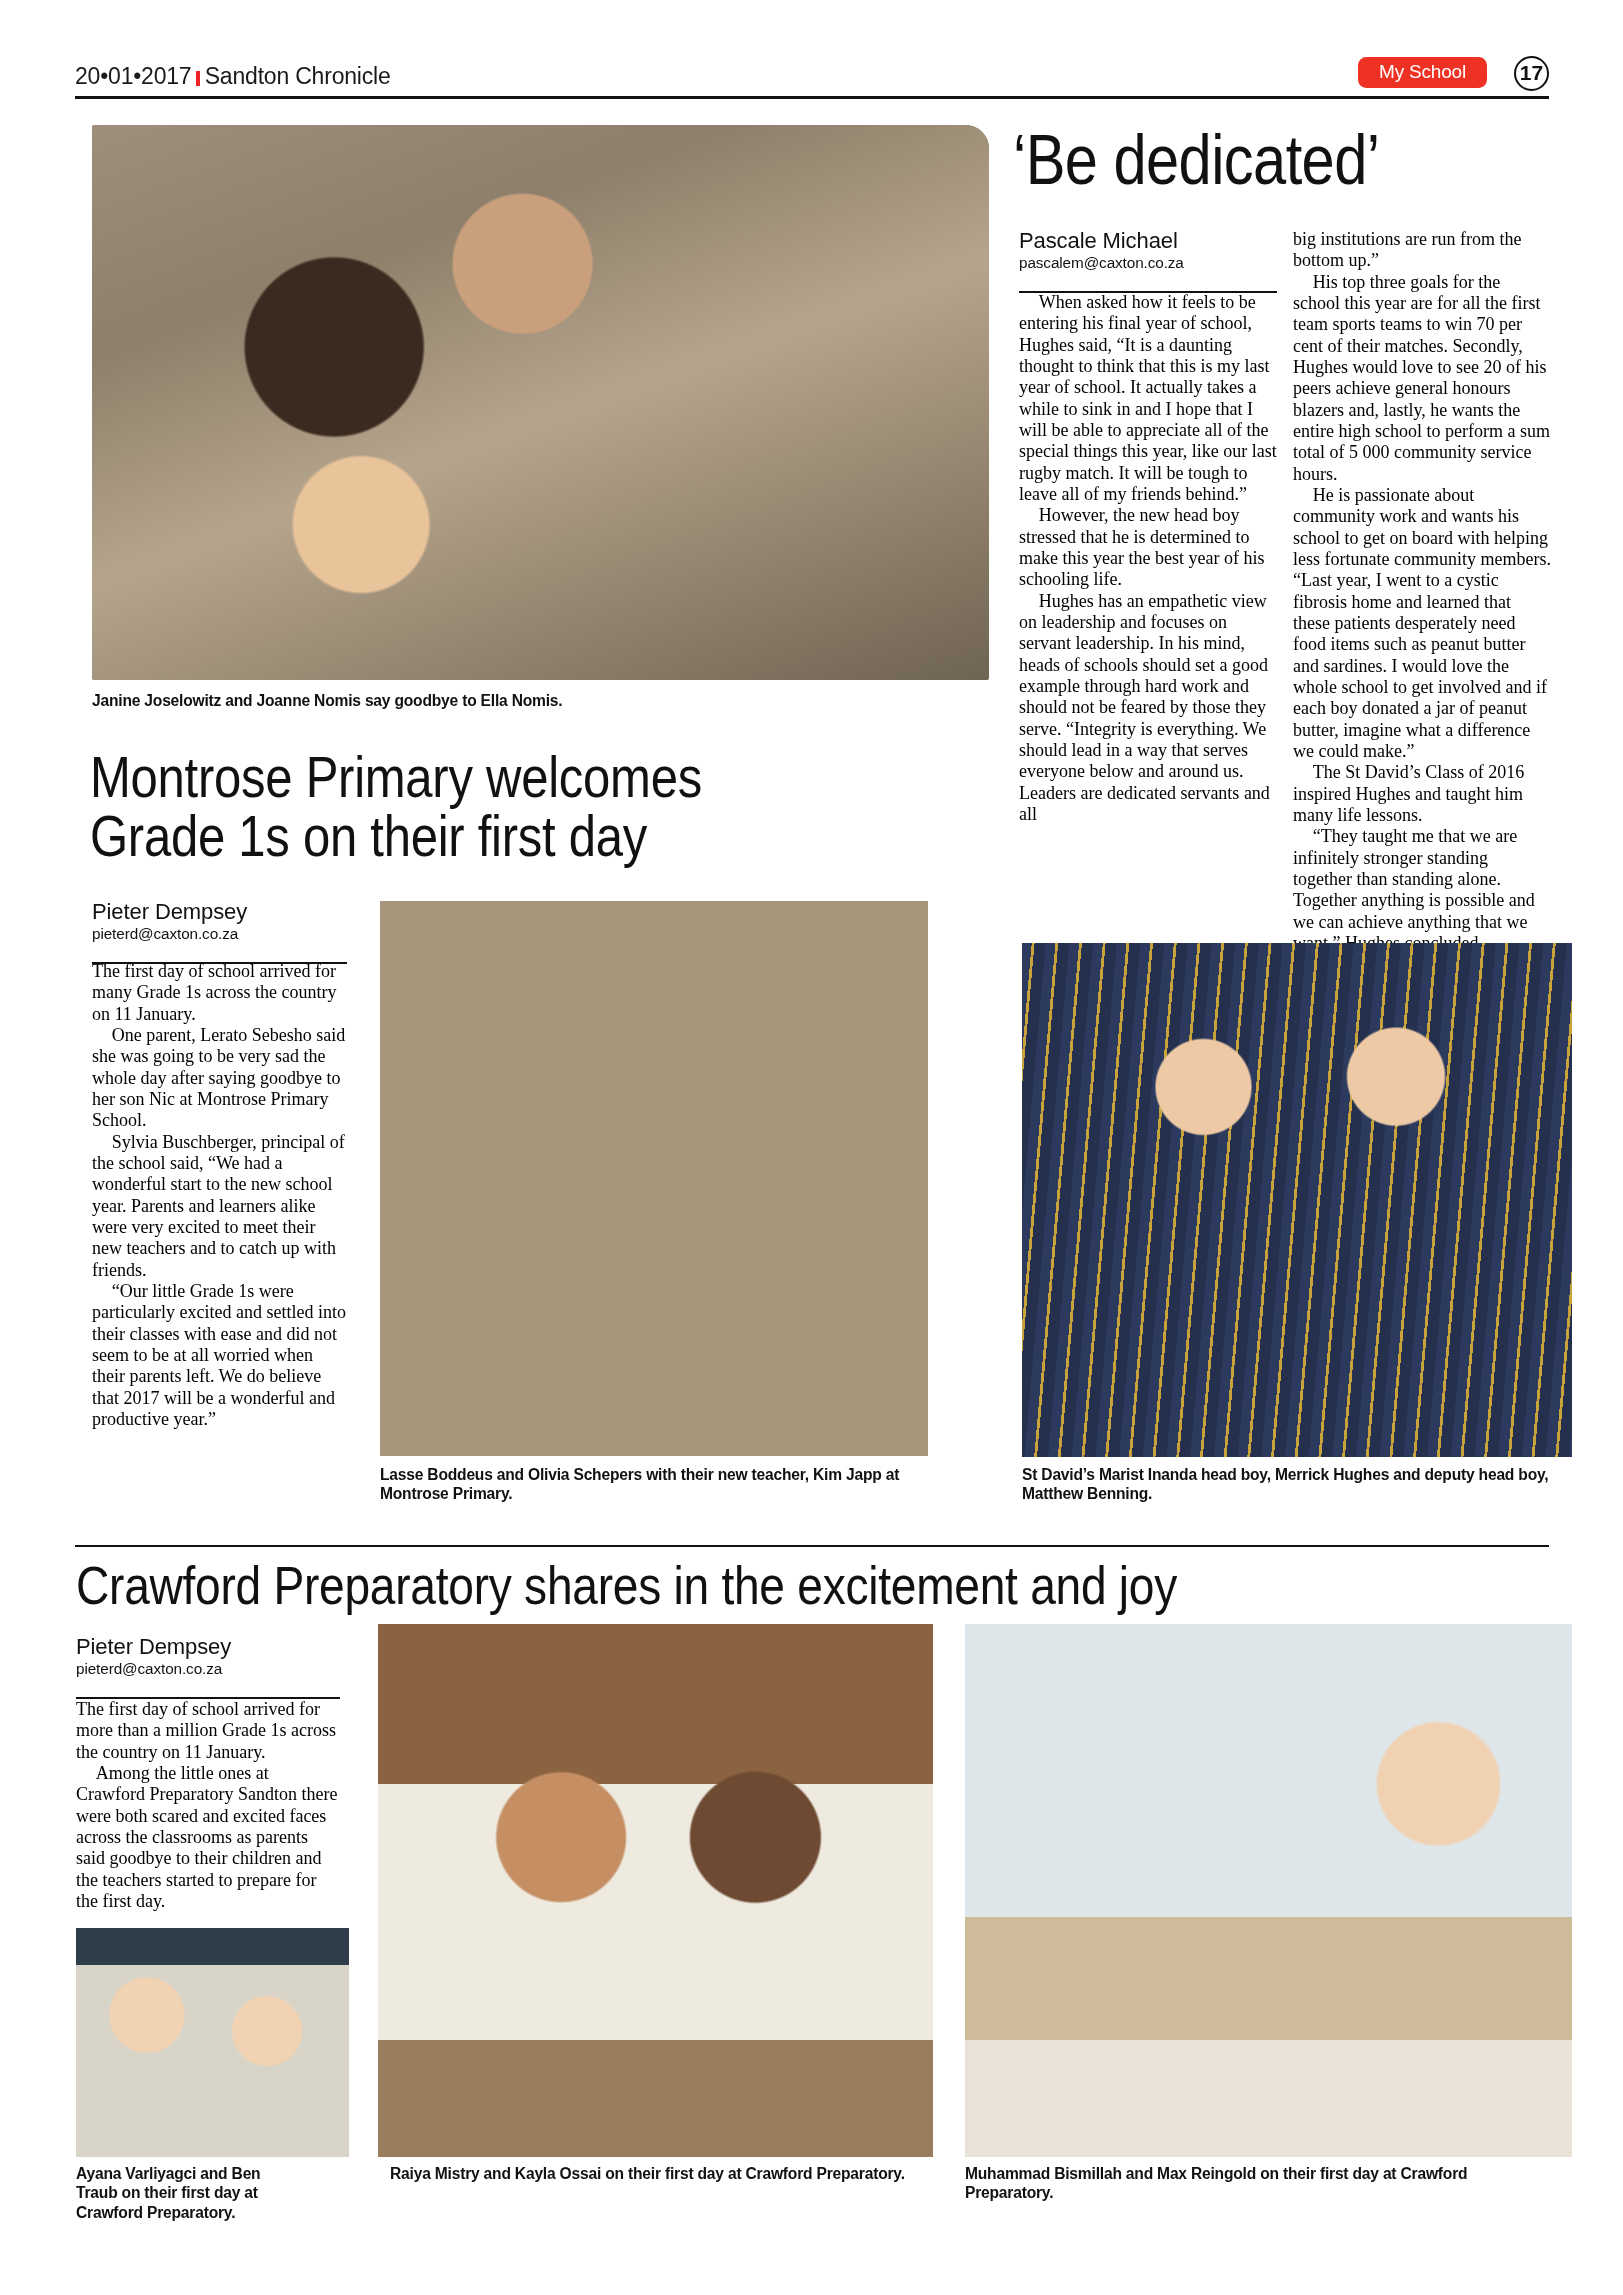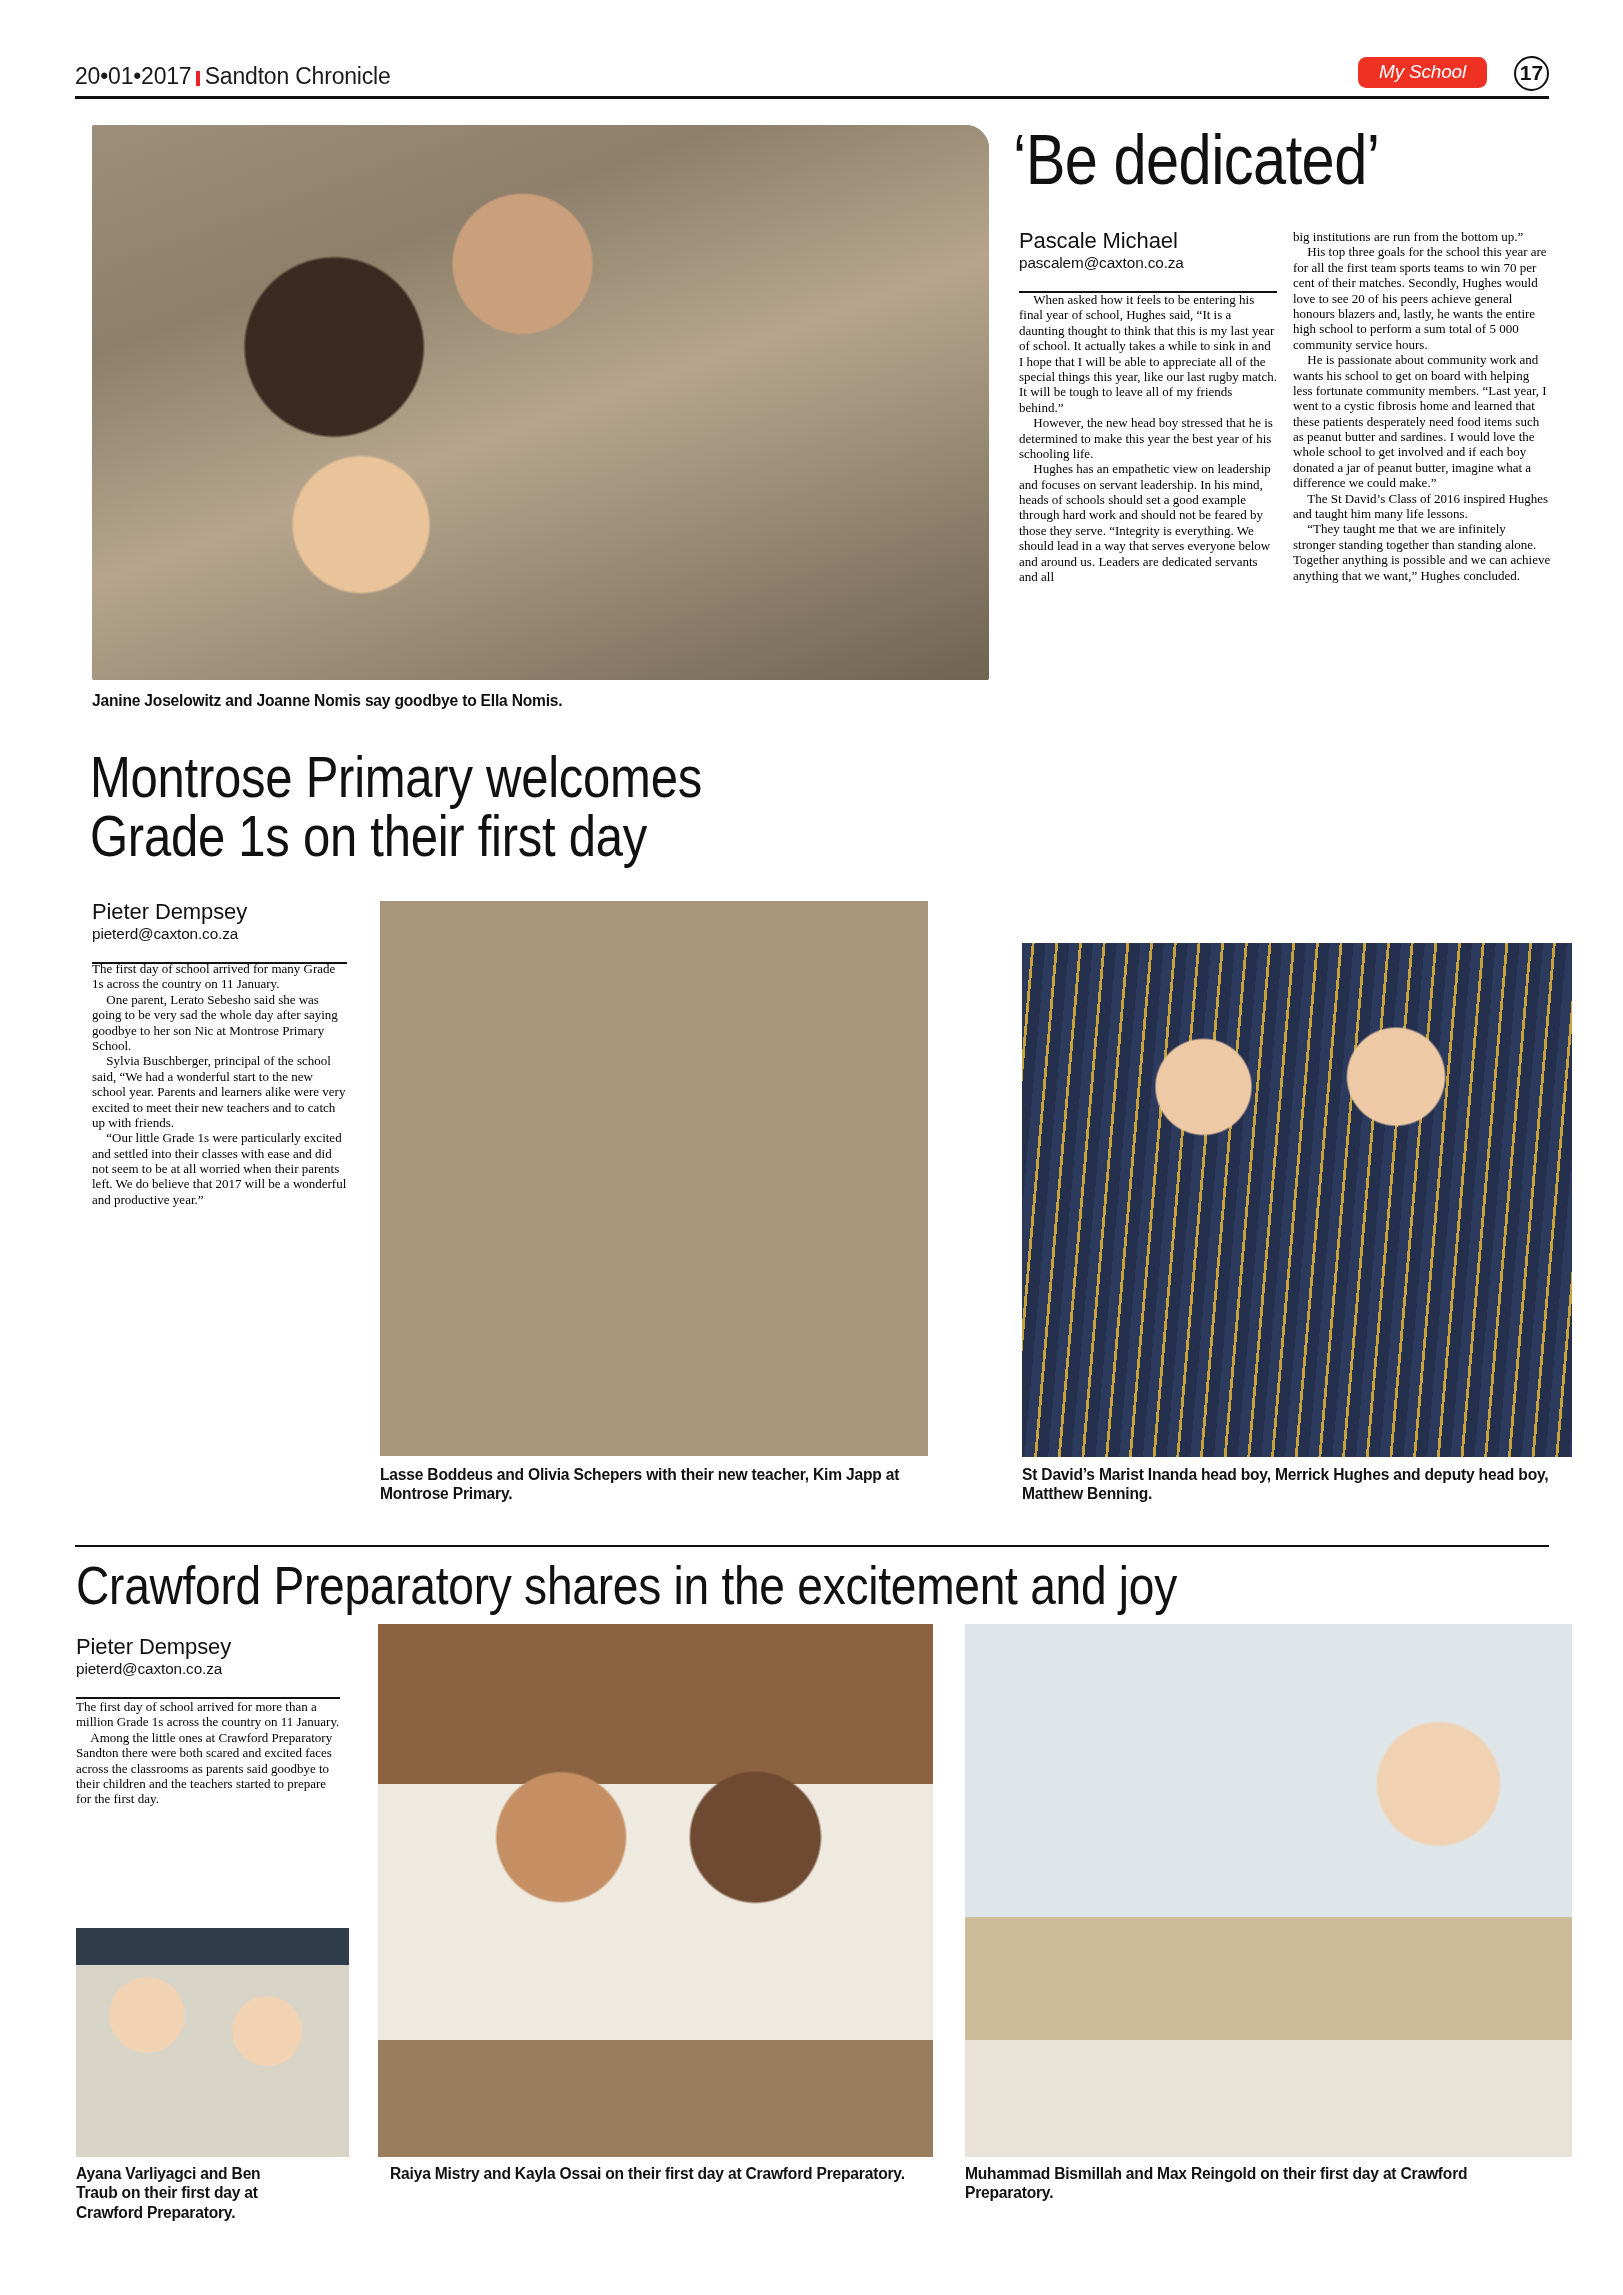--- a/index.html
+++ b/index.html
@@ -28,21 +28,21 @@
     vertical-align:-2.1px; margin:0 4.9px;
   }
   .mh-rule {
     position:absolute; left:0; right:0; top:36px; height:2.8px; background:#111;
   }
   .mh-badge {
     position:absolute; right:62px; top:-2.8px;
     background:#ef3124; color:#fff;
     font-family:"Liberation Sans", sans-serif;
     font-size:19px; padding:3.5px 21px 5.6px 21px;
-    border-radius:8.3px; letter-spacing:-0.2px;font-style:italic;
+    border-radius:8.3px; letter-spacing:-0.2px;
   }
   .mh-pageno {
     position:absolute; right:0; top:-4.2px;
     width:35px; height:35px; border:2.1px solid #111; border-radius:50%;
     font-family:"Liberation Sans", sans-serif; font-weight:700;
     font-size:21px; color:#111;
     display:flex; align-items:center; justify-content:center;
     background:#fff;
   }
 
@@ -54,21 +54,21 @@
   .byline-mail {
     font-family:"Liberation Sans", sans-serif;
     font-size:15.3px; color:#111; letter-spacing:-0.1px;
     padding-bottom:19px;
   }
   .byline-rule { border-bottom:2.1px solid #111; margin-bottom:11px; }
 
   .body-col p {
     margin:0;
     font-family:"Liberation Serif", serif;
-    font-size:13px; line-height:1.185; color:#000;
+    font-size:18px; line-height:1.185; color:#000;
     text-indent:1.1em;
     text-align:left;
   }
   .body-col p.first { text-indent:0; }
 
   .caption {
     font-family:"Liberation Sans", sans-serif;
     font-weight:700; font-size:15.6px; line-height:1.24;
     color:#111; letter-spacing:-0.2px;
   }

